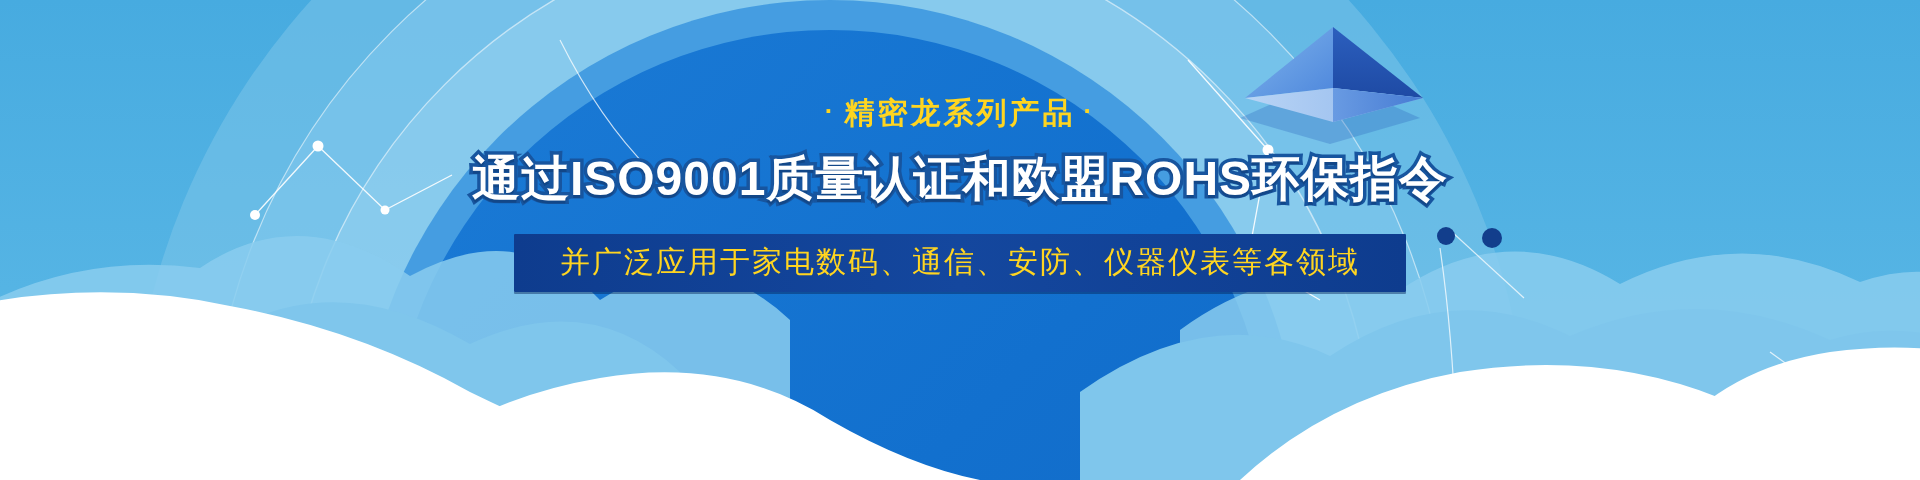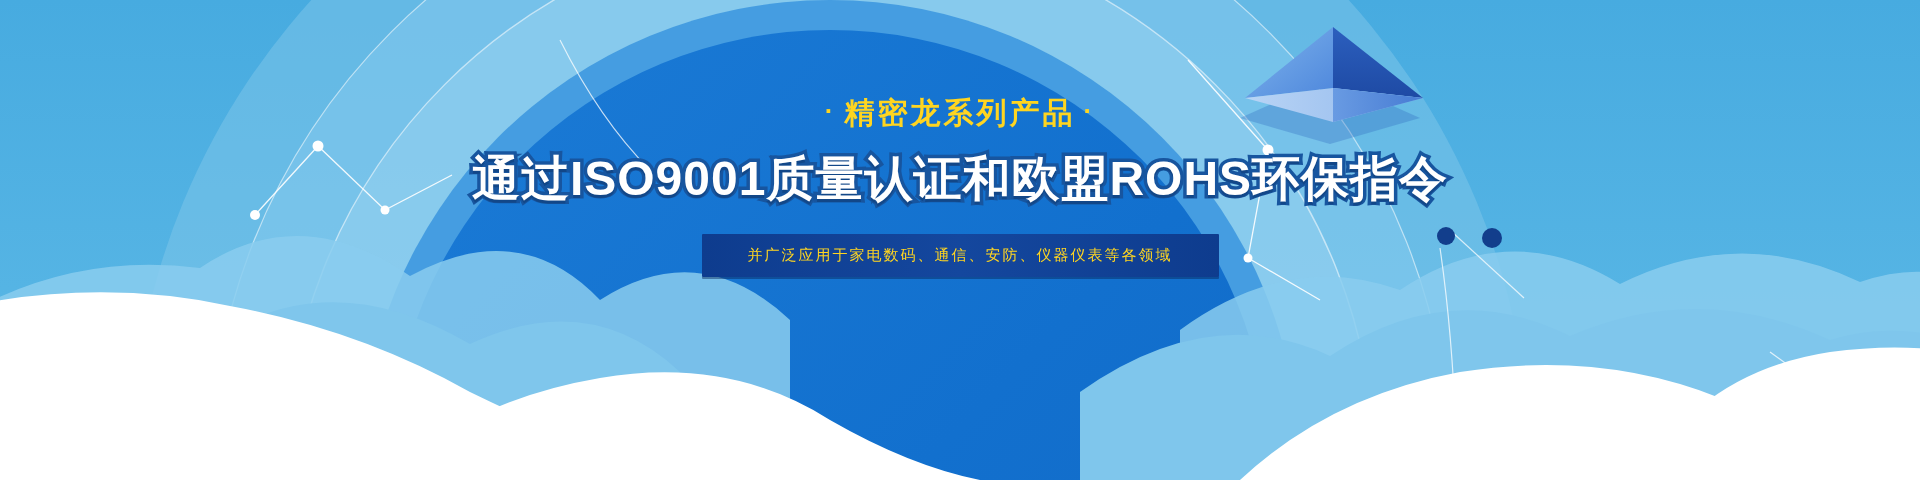--- a/index.html
+++ b/index.html
@@ -74,21 +74,21 @@
   }
 
   .tagline-bar {
     margin-top: 30px;
     background: linear-gradient(90deg,#0E3C8E 0%, #14479E 50%, #0E3C8E 100%);
     box-shadow: 0 2px 0 rgba(7,36,86,.45);
     padding: 13px 46px 15px;
     border-radius: 1px;
   }
   .tagline {
-    font-size: 15px;
+    font-size: 30px;
     color: #FFD520;
     letter-spacing: 2px;
     line-height: 1;
     white-space: nowrap;
   }
 </style>
 </head>
 <body>
 
 <div id="banner">

